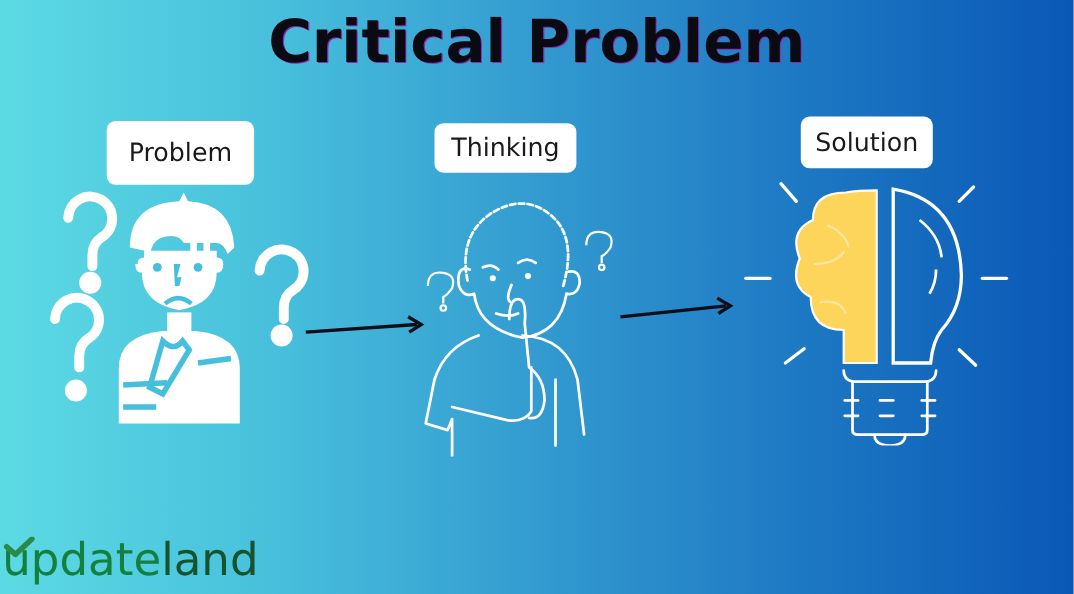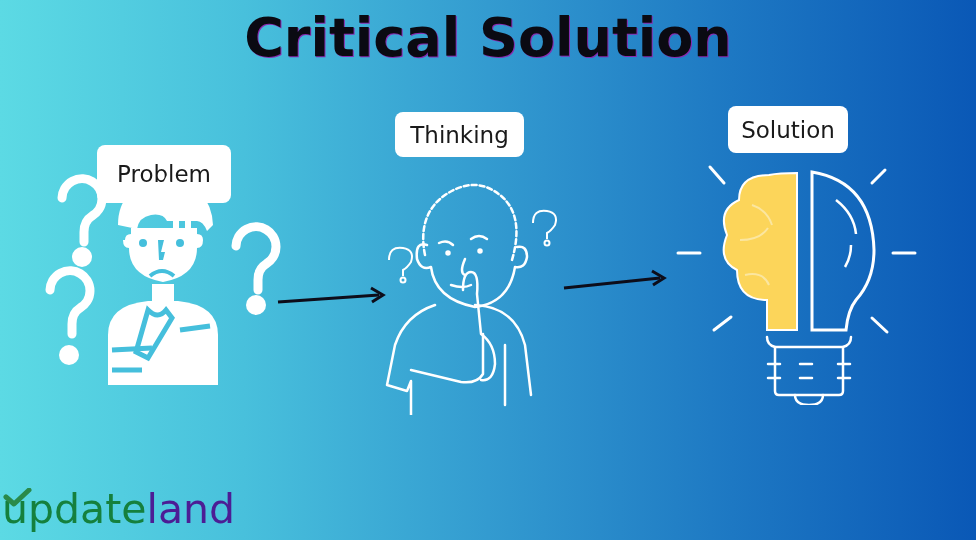--- a/index.html
+++ b/index.html
@@ -18,29 +18,29 @@
       position: absolute; background: #ffffff; border-radius: 8px;
       font-family: "DejaVu Sans", sans-serif; font-size: 23px; color: #1a1a1a;
       display: flex; align-items: center; justify-content: center;
     }
     .fig { position: absolute; }
     .logo {
       position: absolute; left: 0; top: 484px; font-family: "DejaVu Sans", sans-serif;
       font-size: 41px; letter-spacing: 0px; line-height: 50px;
     }
     .logo .dark { color: #15803d; }
-    .logo .green { color: #4c1d95; }
+    .logo .green { color: #14532d; }
     .logo .check { position: absolute; left: 3px; top: 4px; }
   </style>
 </head>
 <body>
 
-<div class="title">Critical Solution</div>
+<div class="title">Critical Problem</div>
 
-<div class="label" style="left:97px; top:110px; width:134px; height:58px;margin-top:35px;">Problem</div>
+<div class="label" style="left:97px; top:110px; width:134px; height:58px;">Problem</div>
 
 <svg class="fig" style="left:40px; top:160px;" width="250" height="240" viewBox="40 160 250 240">
   <g fill="#ffffff">
 
     <g>
       <path d="M62,198 a20,20 0 1,1 30,18 q-8,5 -8,16 v10" fill="none" stroke="#fff" stroke-width="9" stroke-linecap="round"></path>
       <circle cx="82" cy="257" r="10"></circle>
     </g>
     <g>
       <path d="M50,290 a20,20 0 1,1 30,18 q-8,5 -8,16 v10" fill="none" stroke="#fff" stroke-width="9" stroke-linecap="round"></path>

